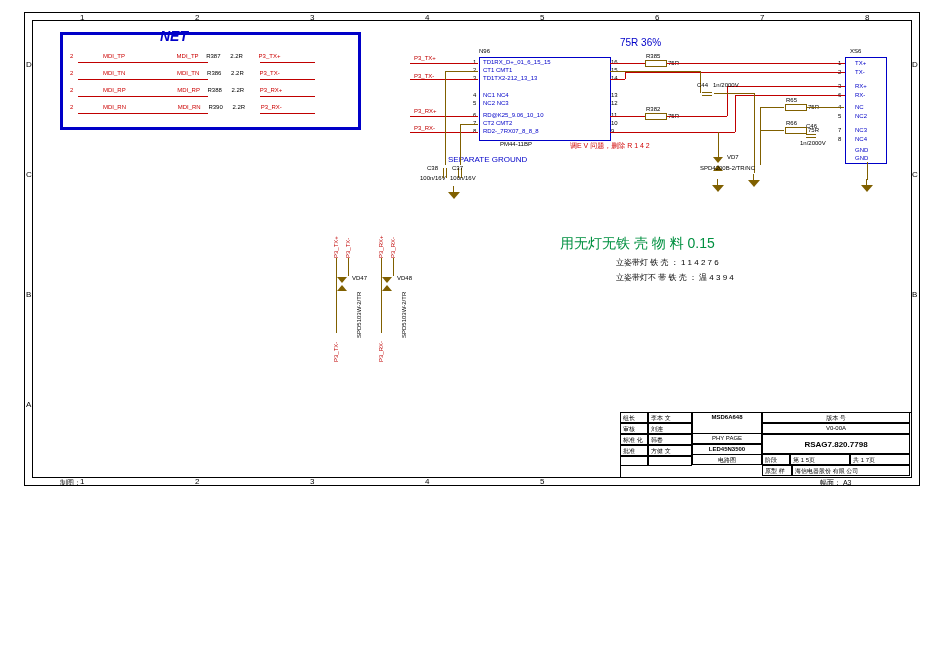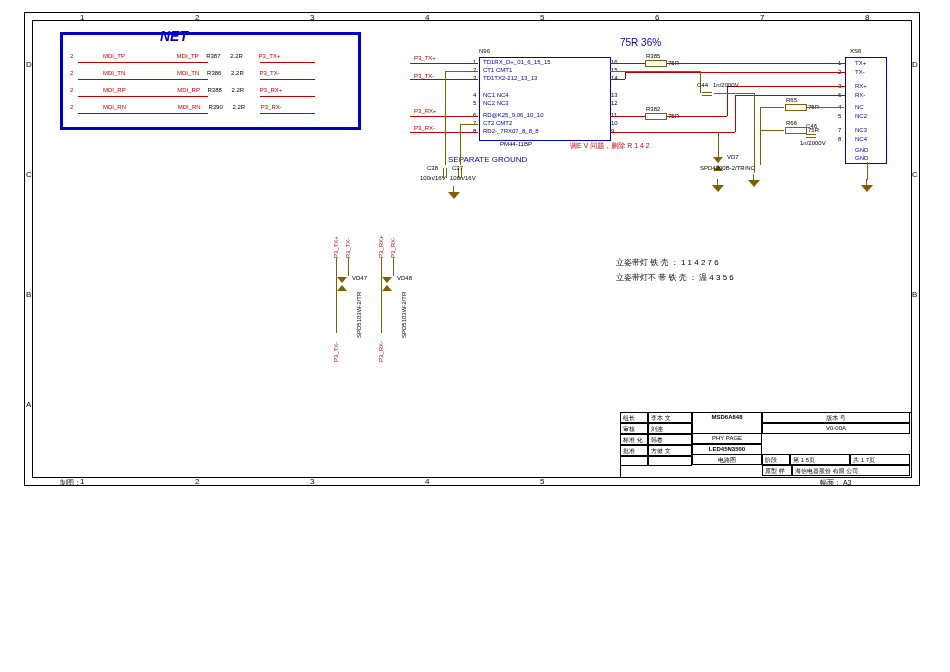--- a/index.html
+++ b/index.html
@@ -248,22 +248,23 @@
   <div class="wire wire-h wire-brown" style="left:760px;top:107px;width:24px"></div>
   <div class="wire wire-h wire-brown" style="left:760px;top:130px;width:24px"></div>
   <div class="wire wire-v wire-brown" style="left:760px;top:107px;height:58px"></div>
 
   <div class="wire wire-v wire-brown" style="left:718px;top:132px;height:25px"></div>
   <div class="tvs" style="left:713px;top:157px"></div>
   <div class="reflabel" style="left:727px;top:154px">VD7</div>
   <div class="reflabel" style="left:700px;top:165px">SPD4200B-2/TR/NC</div>
   <div class="gnd" style="left:712px;top:185px"></div>
 
+  <div class="greenlabel" style="left:560px;top:235px;font-size:14px">用无灯无铁   壳 物  料  0.15</div>
   <div class="reflabel" style="left:616px;top:257px;font-size:8px">立姿带灯  铁 壳 ： 1 1 4 2 7 6</div>
-  <div class="reflabel" style="left:616px;top:272px;font-size:8px">立姿带灯不  带 铁 壳 ： 温 4 3 5 6</div>
+  <div class="reflabel" style="left:616px;top:272px;font-size:8px">立姿带灯不  带 铁 壳 ： 温 4 3 9 4</div>
 
   <div class="vtxt" style="left:333px;top:258px">P3_TX+</div>
   <div class="vtxt" style="left:345px;top:258px">P3_TX-</div>
   <div class="vtxt" style="left:378px;top:258px">P3_RX+</div>
   <div class="vtxt" style="left:390px;top:258px">P3_RX-</div>
 
   <div class="wire wire-v wire-brown" style="left:336px;top:258px;height:75px"></div>
   <div class="wire wire-v wire-brown" style="left:348px;top:258px;height:18px"></div>
   <div class="wire wire-v wire-brown" style="left:381px;top:258px;height:75px"></div>
   <div class="wire wire-v wire-brown" style="left:393px;top:258px;height:18px"></div>
@@ -288,20 +289,21 @@
   <div class="tb-cell" style="left:762px;top:412px;width:148px;height:11px;text-align:center">版本 号</div>
 
   <div class="tb-cell" style="left:620px;top:423px;width:28px;height:11px">审核</div>
   <div class="tb-cell" style="left:648px;top:423px;width:44px;height:11px">刘连</div>
   <div class="tb-cell" style="left:762px;top:423px;width:148px;height:11px;text-align:center">V0-00A</div>
 
   <div class="tb-cell" style="left:692px;top:434px;width:70px;height:10px;text-align:center;border-top:none">PHY PAGE</div>
 
   <div class="tb-cell" style="left:620px;top:434px;width:28px;height:11px">标准 化</div>
   <div class="tb-cell" style="left:648px;top:434px;width:44px;height:11px">韩春</div>
+  <div class="tb-cell" style="left:762px;top:434px;width:148px;height:20px;text-align:center;font-weight:bold;font-size:8px;line-height:18px">RSAG7.820.7798</div>
 
   <div class="tb-cell" style="left:620px;top:445px;width:28px;height:11px">批准</div>
   <div class="tb-cell" style="left:648px;top:445px;width:44px;height:11px">方健 文</div>
   <div class="tb-cell" style="left:692px;top:444px;width:70px;height:11px;text-align:center;font-weight:bold">LED45N3500</div>
   <div class="tb-cell" style="left:692px;top:455px;width:70px;height:10px;text-align:center;border-top:none">电路图</div>
 
   <div class="tb-cell" style="left:762px;top:454px;width:28px;height:11px">阶段</div>
   <div class="tb-cell" style="left:790px;top:454px;width:60px;height:11px">第 1 5页</div>
   <div class="tb-cell" style="left:850px;top:454px;width:60px;height:11px">共 1 7页</div>
 

